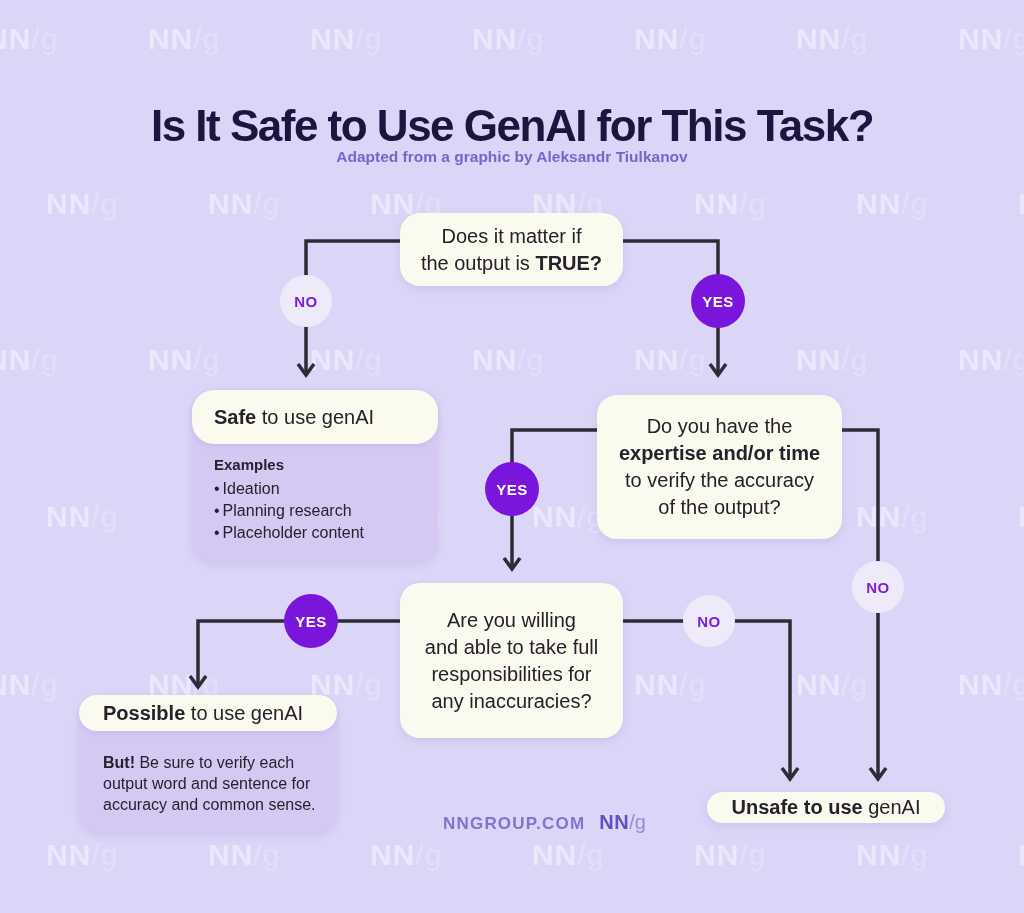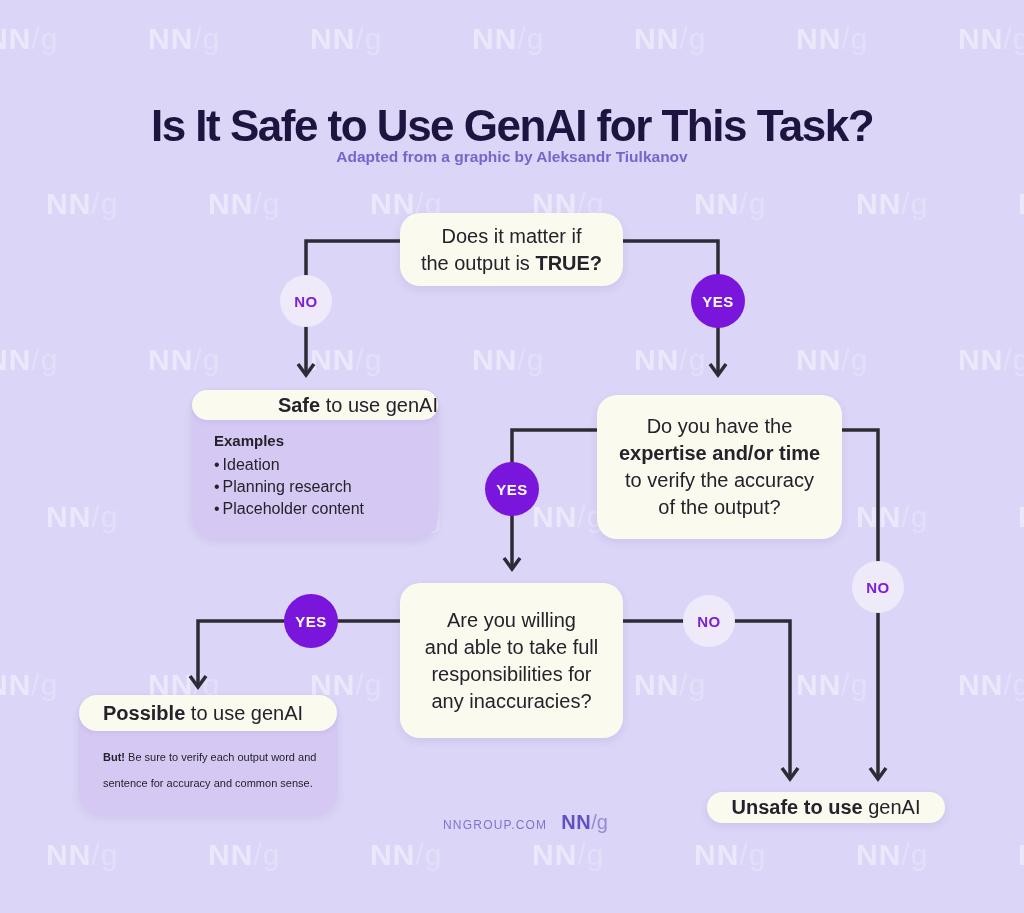--- a/index.html
+++ b/index.html
@@ -54,48 +54,48 @@
   
   .card{
     position:absolute;z-index:3;background:var(--lav);border-radius:22px;
     box-shadow:0 3px 8px rgba(80,60,140,0.10);color:var(--ink);
   }
   .card .pill{
     background:var(--cream);border-radius:22px;font-size:20px;color:var(--ink);
     display:flex;align-items:center;box-shadow:0 2px 5px rgba(80,60,140,0.08);
   }
   #safe-card{left:192px;top:390px;width:246px;}
-  #safe-card .pill{height:30px;padding-left:22px;justify-content:flex-end;}
+  #safe-card .pill{height:54px;padding-left:22px;}
   #safe-card .card-body{padding:12px 18px 18px 22px;}
   .examples-heading{font-size:15px;font-weight:bold;margin-bottom:5px;}
   .bullet-list{list-style:none;margin:0;padding:0;font-size:16px;line-height:22px;}
   .bullet-list li .dot{margin-right:3px;}
   #possible-card{left:79px;top:695px;width:258px;}
   #possible-card .pill{height:36px;padding-left:24px;}
-  #possible-card .card-body{padding:13px 20px 18px 24px;font-size:11px;line-height:26px;}
+  #possible-card .card-body{padding:13px 20px 18px 24px;font-size:16px;line-height:21px;margin-top:8px;}
   
   .circle{
     position:absolute;z-index:4;border-radius:50%;
     display:flex;align-items:center;justify-content:center;
     font-size:15px;font-weight:bold;letter-spacing:0.5px;
   }
   .circle.yes{background:var(--purple);color:#FFFFFF;width:54px;height:54px;}
   .circle.no{background:var(--light-circle);color:var(--accent);width:52px;height:52px;}
   #c-no1{left:280px;top:275px;}
   #c-yes1{left:691px;top:274px;}
   #c-yes2{left:485px;top:462px;}
   #c-no2{left:852px;top:561px;}
   #c-yes3{left:284px;top:594px;}
   #c-no3{left:683px;top:595px;}
   
   #footer{
     position:absolute;left:443px;top:811px;z-index:3;
     display:flex;align-items:baseline;gap:14px;
   }
-  .footer-site{font-size:12px;font-weight:normal;letter-spacing:1.2px;color:var(--footer);}
+  .footer-site{font-size:17px;font-weight:bold;letter-spacing:1.2px;color:var(--footer);}
   .footer-logo{font-size:20px;}
   .footer-logo .lg-b{font-weight:bold;color:var(--logo);letter-spacing:0.5px;}
   .footer-logo .lg-l{font-weight:400;color:#988ADA;}
 </style>
 </head>
 <body>
 
 <div id="canvas">
 
   <div id="wm-layer">

